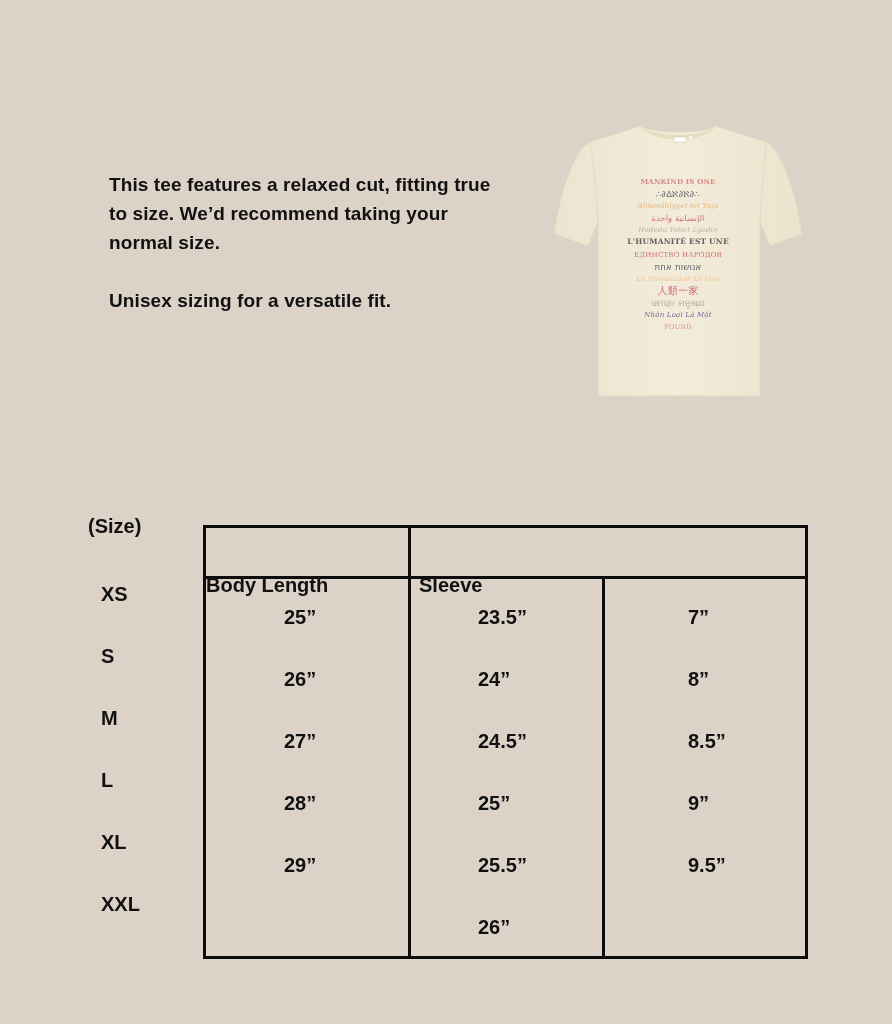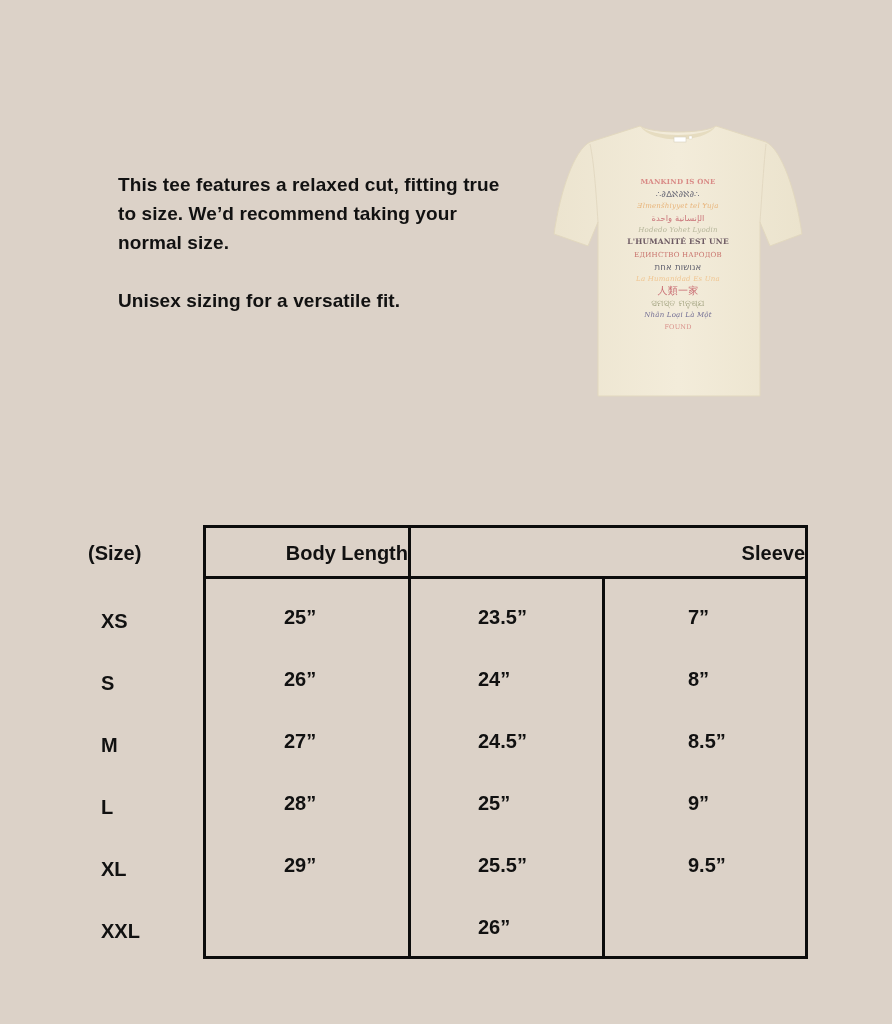--- a/index.html
+++ b/index.html
@@ -10,21 +10,21 @@
     width: 892px;
     height: 1024px;
     background: #dcd2c8;
     position: relative;
     overflow: hidden;
     font-family: "Liberation Sans", "DejaVu Sans", sans-serif;
     color: #111;
   }
   .intro {
     position: absolute;
-    left: 118px;
+    left: 109px;
     top: 170px;
     width: 400px;
     font-size: 19px;
     font-weight: bold;
     line-height: 29px;
     letter-spacing: 0.1px;
   }
   .intro p { margin: 0; }
   .intro p + p { margin-top: 29px; }
 
@@ -47,21 +47,21 @@
     line-height: 12.1px;
     font-size: 8.5px;
     letter-spacing: 0.2px;
   }
   .tee-print div { white-space: nowrap; overflow: hidden; }
 
   
   .size-label-col {
     position: absolute;
     left: 88px;
-    top: 528px;
+    top: 501px;
     width: 110px;
   }
   .size-head {
     height: 50px;
     line-height: 50px;
     font-size: 20px;
     font-weight: bold;
   }
   .size-cell {
     height: 62px;
@@ -96,23 +96,24 @@
     box-sizing: border-box;
     height: 100%;
   }
   .col.c1 { width: 205px; border-right: 3px solid #0c0c0c; }
   .col.c2 { width: 194px; border-right: 3px solid #0c0c0c; }
   .col.c3 { flex: 1; padding-left: 8px; }
 
   .head-cell {
     height: 48px;
     line-height: 50px;
-    text-align: right;
-    font-size: 20px;
-    font-weight: bold;
+    text-align: left;
+    font-size: 20px;
+    font-weight: bold;
+    margin-top: 32px;
   }
   .val {
     height: 62px;
     line-height: 76px;
     font-size: 20px;
     font-weight: bold;
     box-sizing: border-box;
   }
   .c1 .val { padding-left: 78px; }
   .c2 .val { padding-left: 67px; }

